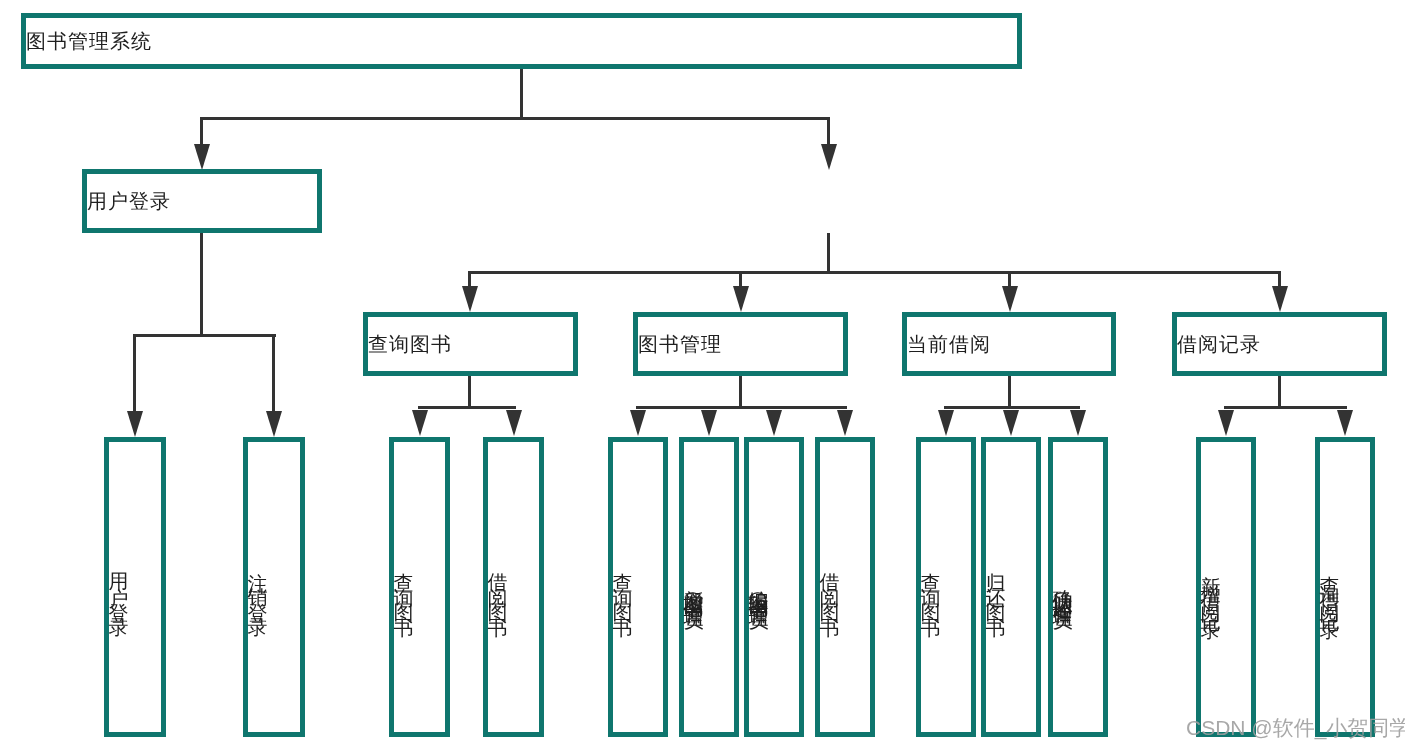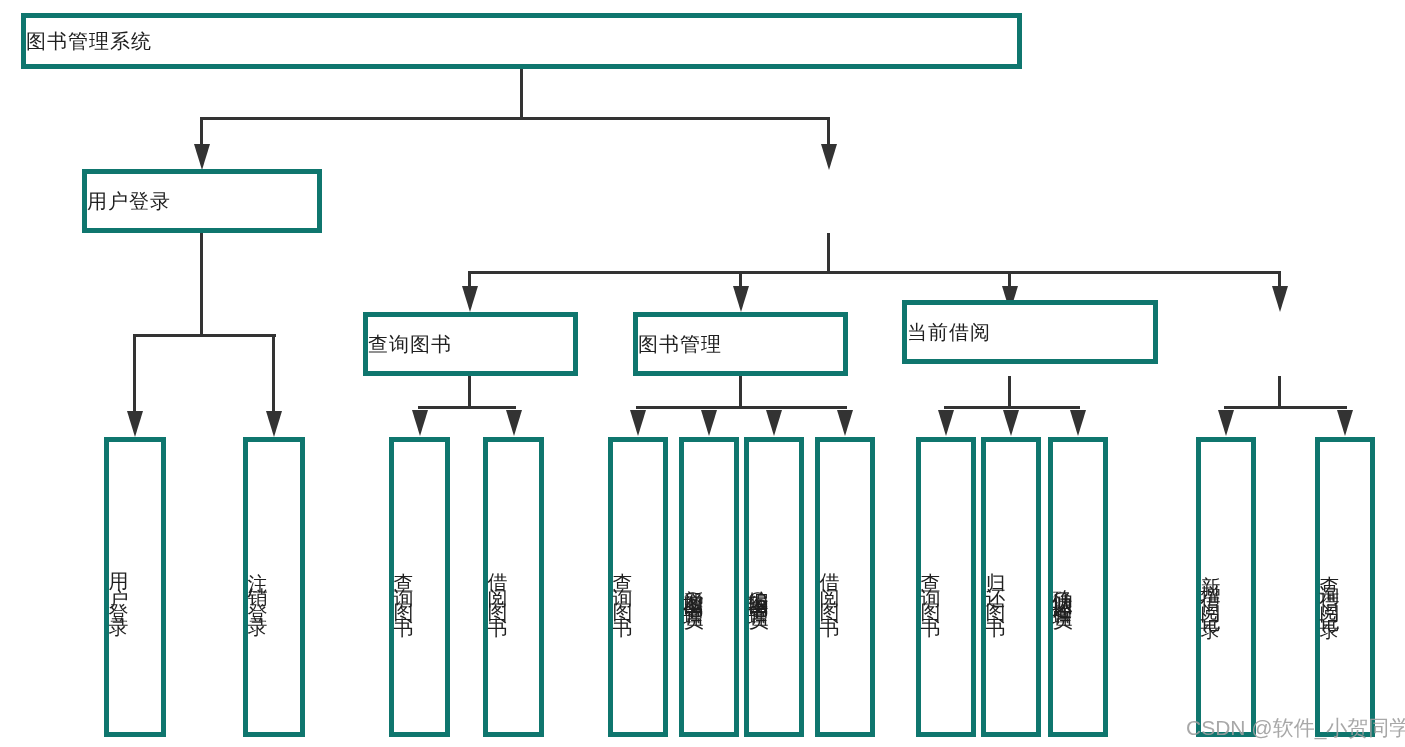--- a/index.html
+++ b/index.html
@@ -92,22 +92,25 @@
   <div class="node hnode" style="left:82px;top:169px;width:240px;height:64px">
     <span>用户登录</span>
   </div>
 
   <div class="node hnode" style="left:363px;top:312px;width:215px;height:64px">
     <span>查询图书</span>
   </div>
   <div class="node hnode" style="left:633px;top:312px;width:215px;height:64px">
     <span>图书管理</span>
   </div>
-  <div class="node hnode" style="left:902px;top:300px;width:256px;height:64px">
+  <div class="node hnode" style="left:902px;top:312px;width:214px;height:64px">
     <span>当前借阅</span>
+  </div>
+  <div class="node hnode" style="left:1172px;top:312px;width:215px;height:64px">
+    <span>借阅记录</span>
   </div>
 
   <div class="node leaf" style="left:104px;top:437px;width:62px;height:300px">
     <span class="vtext ls-lg">用户登录</span>
   </div>
   <div class="node leaf" style="left:243px;top:437px;width:62px;height:300px">
     <span class="vtext ls-lg">注销登录</span>
   </div>
 
   <div class="node leaf" style="left:389px;top:437px;width:61px;height:300px">

